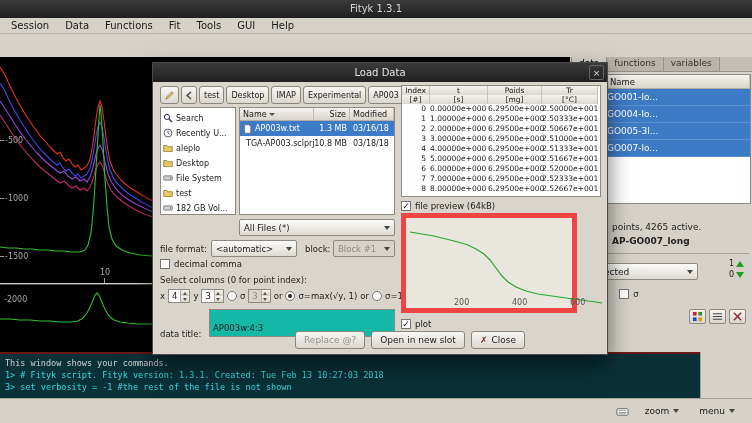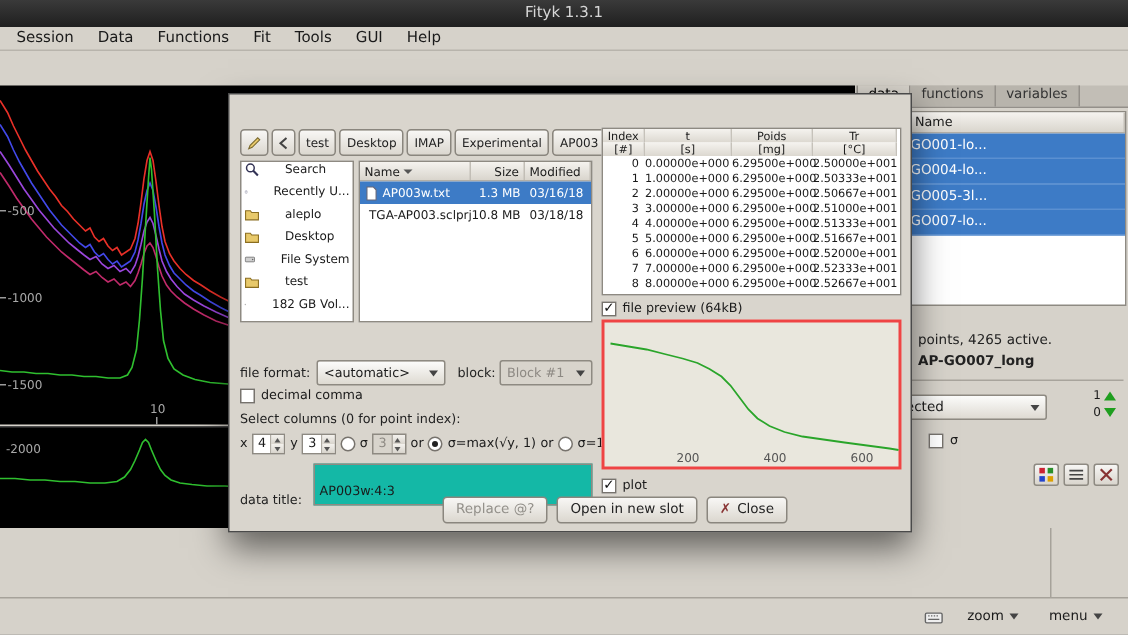--- a/index.html
+++ b/index.html
@@ -64,41 +64,41 @@
   
   .dialog { left:152px; top:62px; width:456px; height:293px; background:#d9d5cd; border:1px solid #4a4a4a; box-shadow:0 10px 22px rgba(0,0,0,.55); }
   .dialog-title { height:19px; background:linear-gradient(#3a3a3a,#202020); color:#e3e3e3; text-align:center; font-size:10px; line-height:19px; position:relative; }
   .dialog-close { position:absolute; right:3px; top:2px; width:15px; height:15px; line-height:14px; text-align:center; color:#ddd; border:1px solid #666; border-radius:2px; font-size:9px; }
   .btn { display:inline-flex; align-items:center; gap:4px; background:linear-gradient(#f8f7f5,#dbd7cf); border:1px solid #8a867e; border-radius:3px; font-size:9px; padding:0 8px; height:18px; color:#222; }
   .btn.pressed { background:#c3bfb7; box-shadow:inset 0 1px 2px rgba(0,0,0,.3); }
   .btn.disabled { color:#93908a; }
   .crumbs { position:absolute; left:7px; top:23px; display:flex; gap:2px; height:18px; }
   .crumbs .btn { font-size:8px; padding:0 4px; height:18px; }
   .places { position:absolute; left:7px; top:44px; width:76px; height:108px; background:#fff; border:1px solid #8e8a82; overflow:hidden; }
-  .place { display:flex; align-items:flex-start; gap:17px; height:15px; font-size:8px; padding:0 2px; white-space:nowrap; }
+  .place { display:flex; align-items:flex-end; gap:3px; height:15px; font-size:8px; padding:0 2px; white-space:nowrap; }
   .filelist { position:absolute; left:86px; top:44px; width:156px; height:108px; background:#fff; border:1px solid #8e8a82; font-size:8px; }
   .fl-header { display:flex; height:13px; background:linear-gradient(#f5f3ef,#d9d5cd); border-bottom:1px solid #b2aea6; }
   .fl-header > div { border-right:1px solid #c2beb6; padding:0 3px; display:flex; align-items:center; gap:2px; }
   .frow { display:flex; align-items:center; height:15px; }
   .frow.sel { background:#3d7bc6; color:#fff; }
   .frow > div { padding:0 3px; display:flex; align-items:center; gap:3px; overflow:hidden; white-space:nowrap; }
   .col-name { width:74px; } .col-size { width:36px; justify-content:flex-end; } .col-mod { width:44px; }
   .dlabel { position:absolute; font-size:8.5px; color:#222; }
   .spin { display:inline-flex; border:1px solid #8e8a82; background:#fff; height:14px; align-items:stretch; }
   .spin.disabled { background:#d8d4cc; color:#8d8983; }
   .spin-v { padding:0 3px; min-width:11px; font-size:8.5px; display:flex; align-items:center; }
   .spin-a { display:flex; flex-direction:column; border-left:1px solid #b0aca4; width:9px; }
   .spin-a i { flex:1; background:linear-gradient(#f4f2ee,#d8d4cc); position:relative; }
   .spin-a i.up::after { content:""; position:absolute; left:1.5px; top:2px; border-left:2.5px solid transparent; border-right:2.5px solid transparent; border-bottom:3px solid #555; }
   .spin-a i.dn::after { content:""; position:absolute; left:1.5px; top:2px; border-left:2.5px solid transparent; border-right:2.5px solid transparent; border-top:3px solid #555; }
   .ptable { position:absolute; left:248px; top:22px; width:200px; height:112px; background:#fff; border:1px solid #8e8a82; font-size:7.5px; overflow:hidden; }
   .ptable .hrow, .ptable .trow { display:grid; grid-template-columns:28px 58px 54px 56px; }
   .ptable .hrow div { text-align:center; background:linear-gradient(#f5f3ef,#dcd8d0); border-right:1px solid #c6c2ba; line-height:9px; }
   .ptable .trow div { text-align:right; padding-right:4px; line-height:10px; }
-  .preview-plot { position:absolute; left:248px; top:150px; width:200px; height:100px; background:#e9e7dd; border:2px solid #ef4444; }
+  .preview-plot { position:absolute; left:248px; top:150px; width:176px; height:100px; background:#e9e7dd; border:5px solid #ef4444; }
   .cbrow { position:absolute; display:flex; align-items:center; gap:4px; font-size:8.5px; }
   .input { background:#14b8a6; border:1px solid #8e8a82; font-size:8.5px; display:flex; align-items:flex-start; padding:13px 3px; }
 </style>
 </head>
 <body>
 
 <div id="app">
 
   <div class="abs titlebar">Fityk 1.3.1</div>
 
@@ -325,40 +325,46 @@
           </svg>
         </span>
       <span class="mini-btn">
           <svg width="11" height="11" viewBox="0 0 12 12">
             <path d="M2,2 L10,10 M10,2 L2,10" stroke="#833" stroke-width="1.6"></path>
           </svg>
         </span>
     </div>
   </div>
 
+  <div class="abs console">
+    <div class="c-quote">This window shows your commands.</div>
+    <div class="c-cmd">1&gt; # Fityk script. Fityk version: 1.3.1. Created: Tue Feb 13 10:27:03 2018</div>
+    <div class="c-cmd">3&gt; set verbosity = -1 #the rest of the file is not shown</div>
+  </div>
   <div class="abs corner-panel"></div>
 
   <div class="abs statusbar">
     <span class="tool" style="width:18px;height:16px;">
         <svg width="13" height="13" viewBox="0 0 14 14">
           <rect x="1" y="4" width="12" height="7" rx="1" fill="#eee" stroke="#666"></rect>
           <path d="M3,6 h1 M5,6 h1 M7,6 h1 M9,6 h1 M3,8.5 h8" stroke="#666" stroke-width="1"></path>
         </svg>
       </span>
     <span class="flat-btn">
         <span>zoom</span>
         <span class="carrow" style="border-left:3.5px solid transparent;border-right:3.5px solid transparent;border-top:4px solid #444;width:0;height:0;display:inline-block;"></span>
       </span>
     <span class="flat-btn">
         <span>menu</span>
         <span class="carrow" style="border-left:3.5px solid transparent;border-right:3.5px solid transparent;border-top:4px solid #444;width:0;height:0;display:inline-block;"></span>
       </span>
   </div>
 
   <div class="abs dialog">
+    <div class="dialog-title"><span>Load Data</span><span class="dialog-close">×</span></div>
 
     <div class="crumbs">
       <span class="btn" style="padding:0 3px;">
           <svg width="11" height="11" viewBox="0 0 12 12">
             <path d="M2,10 L3,7.5 L8.5,2 L10,3.5 L4.5,9 z" fill="#e8c96a" stroke="#7a6a30" stroke-width=".8"></path>
           </svg>
         </span>
       <span class="btn" style="padding:0 3px;">
           <svg width="8" height="9" viewBox="0 0 8 9">
             <path d="M6,1 L2,4.5 L6,8" stroke="#444" fill="none" stroke-width="1.4"></path>
@@ -462,20 +468,24 @@
           </div>
         <div class="col-size">
             <span>10.8 MB</span>
           </div>
         <div class="col-mod">
             <span>03/18/18</span>
           </div>
       </div>
     </div>
 
+    <span class="combo" style="position:absolute; left:86px; top:156px; width:156px; justify-content:space-between; font-size:8.5px;">
+        <span>All Files (*)</span>
+        <span class="carrow"></span>
+      </span>
 
     <span class="dlabel" style="left:7px; top:181px;">file format:</span>
     <span class="combo" style="position:absolute; left:58px; top:177px; width:86px; justify-content:space-between; font-size:8.5px;">
         <span>&lt;automatic&gt;</span>
         <span class="carrow"></span>
       </span>
     <span class="dlabel" style="left:152px; top:181px;">block:</span>
     <span class="combo disabled" style="position:absolute; left:180px; top:177px; width:62px; justify-content:space-between; font-size:8.5px;">
         <span>Block #1</span>
         <span class="carrow"></span>

